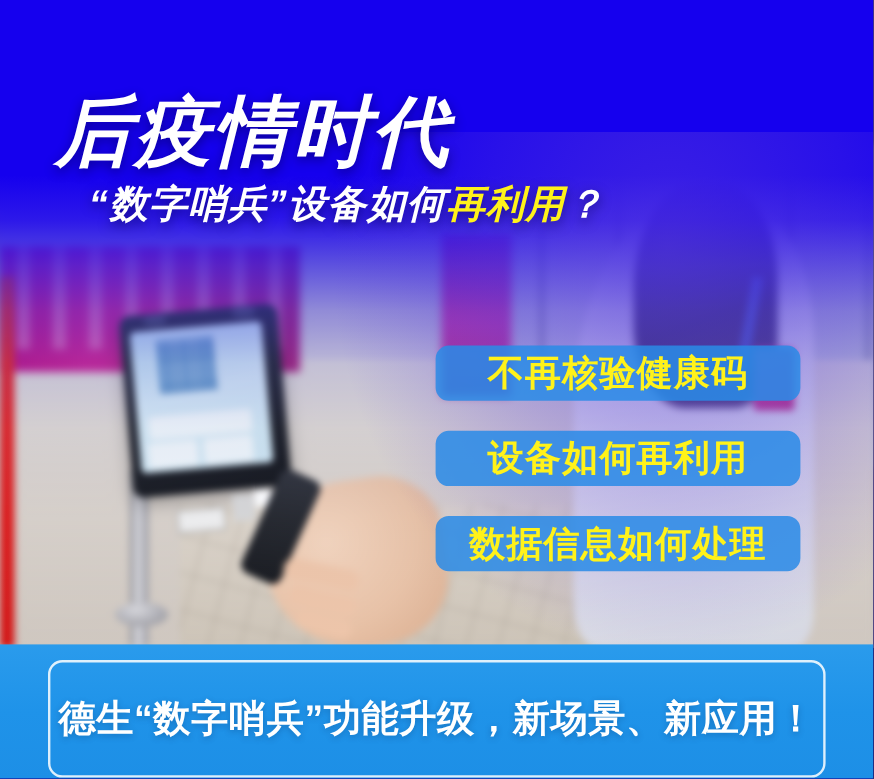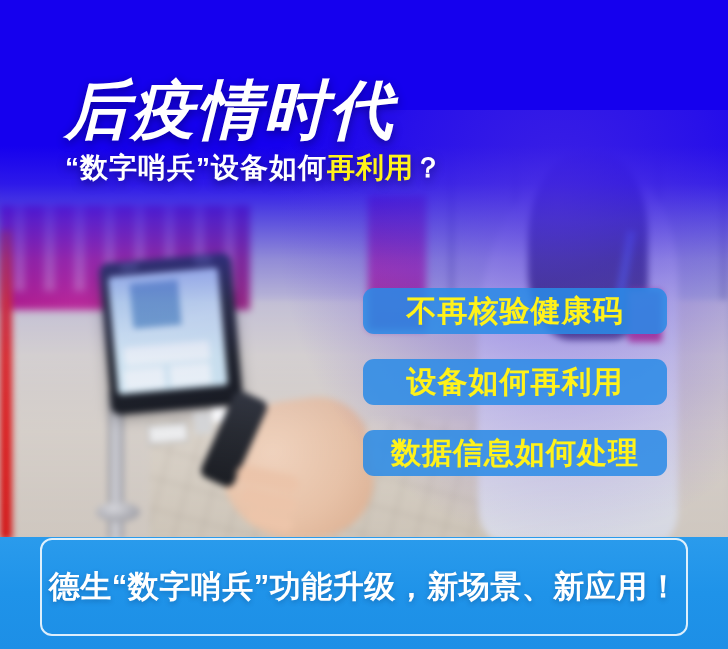--- a/index.html
+++ b/index.html
@@ -119,32 +119,33 @@
       rgba(130,140,195,.13) 66%,
       rgba(160,170,200,.05) 80%,
       rgba(190,195,210,.02) 100%);
   }
   .violetwash{
     position:absolute;left:280px;top:110px;width:448px;height:430px;
     background:radial-gradient(ellipse at 62% 22%, rgba(92,60,220,.55) 0%, rgba(92,60,220,.28) 40%, rgba(92,60,220,0) 72%);
   }
 
   
-  .headline{position:absolute;left:65px;top:78px;width:660px;}
+  .headline{position:absolute;left:46px;top:78px;width:660px;}
   .h-line1{
     font-size:64px;line-height:1;font-weight:bold;font-style:italic;
     color:#ffffff;letter-spacing:2px;
     text-shadow:0 3px 10px rgba(0,0,40,.45);
     white-space:nowrap;
   }
   .h-line2{
     margin-top:12px;
-    font-size:28px;line-height:1;font-weight:bold;
+    font-size:32px;line-height:1;font-weight:bold;font-style:italic;
     color:#ffffff;letter-spacing:1px;white-space:nowrap;
     text-shadow:0 3px 10px rgba(0,0,40,.5);
+    margin-left:28px;
   }
   .h-accent{color:#FFF21A;}
 
   
   .pills{position:absolute;left:363px;top:288px;width:304px;}
   .pill{
     height:46px;border-radius:11px;margin-bottom:25px;
     background:rgba(42,139,230,.86);
     display:flex;align-items:center;justify-content:center;
   }
@@ -153,21 +154,21 @@
     font-size:30px;font-weight:bold;color:#FFF21A;letter-spacing:1px;
     white-space:nowrap;
   }
 
   
   .banner{
     position:absolute;left:0;top:537px;width:728px;height:112px;
     background:linear-gradient(180deg,#2a9bec 0%,#1f93e9 50%,#1d8fe6 100%);
   }
   .banner-inner{
-    position:absolute;left:40px;top:1px;width:648px;height:98px;
+    position:absolute;left:40px;top:13px;width:648px;height:98px;
     border:2px solid rgba(255,255,255,.85);border-radius:12px;
     display:flex;align-items:center;justify-content:center;
   }
   .banner-text{
     font-size:31px;font-weight:bold;color:#ffffff;letter-spacing:.5px;
     white-space:nowrap;text-shadow:0 2px 5px rgba(0,40,90,.28);
   }
 </style>
 </head>
 <body>

